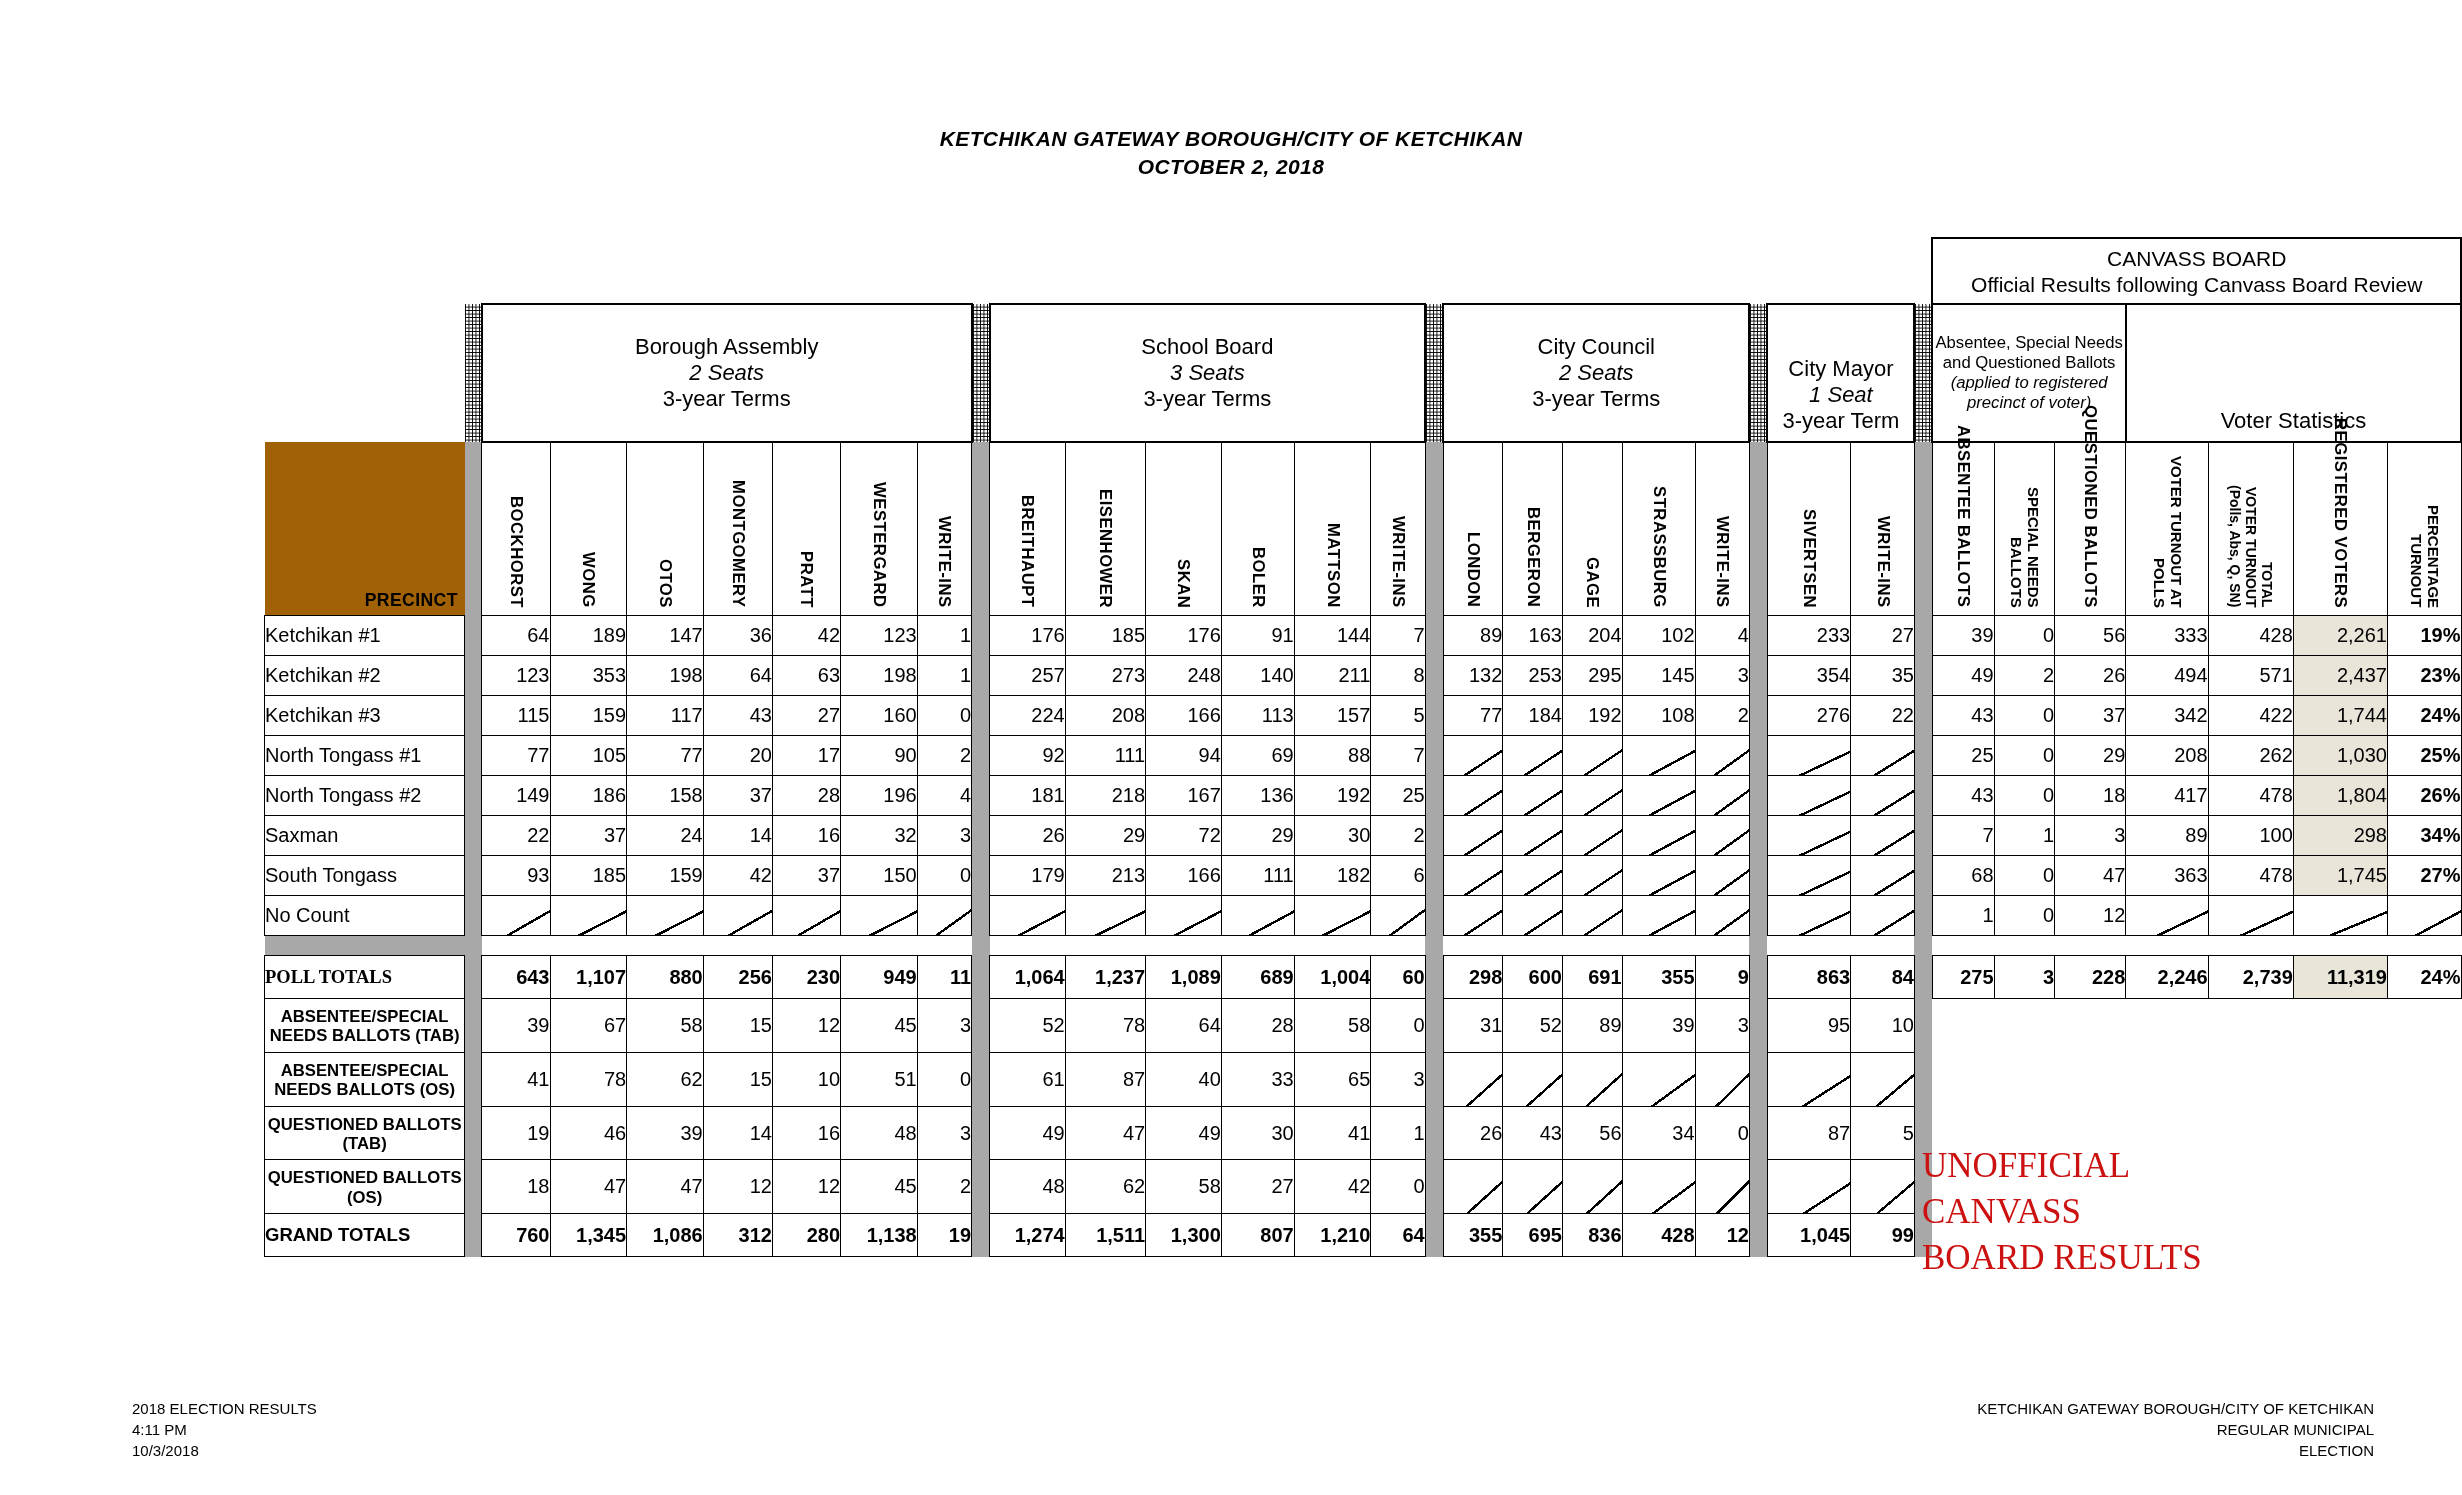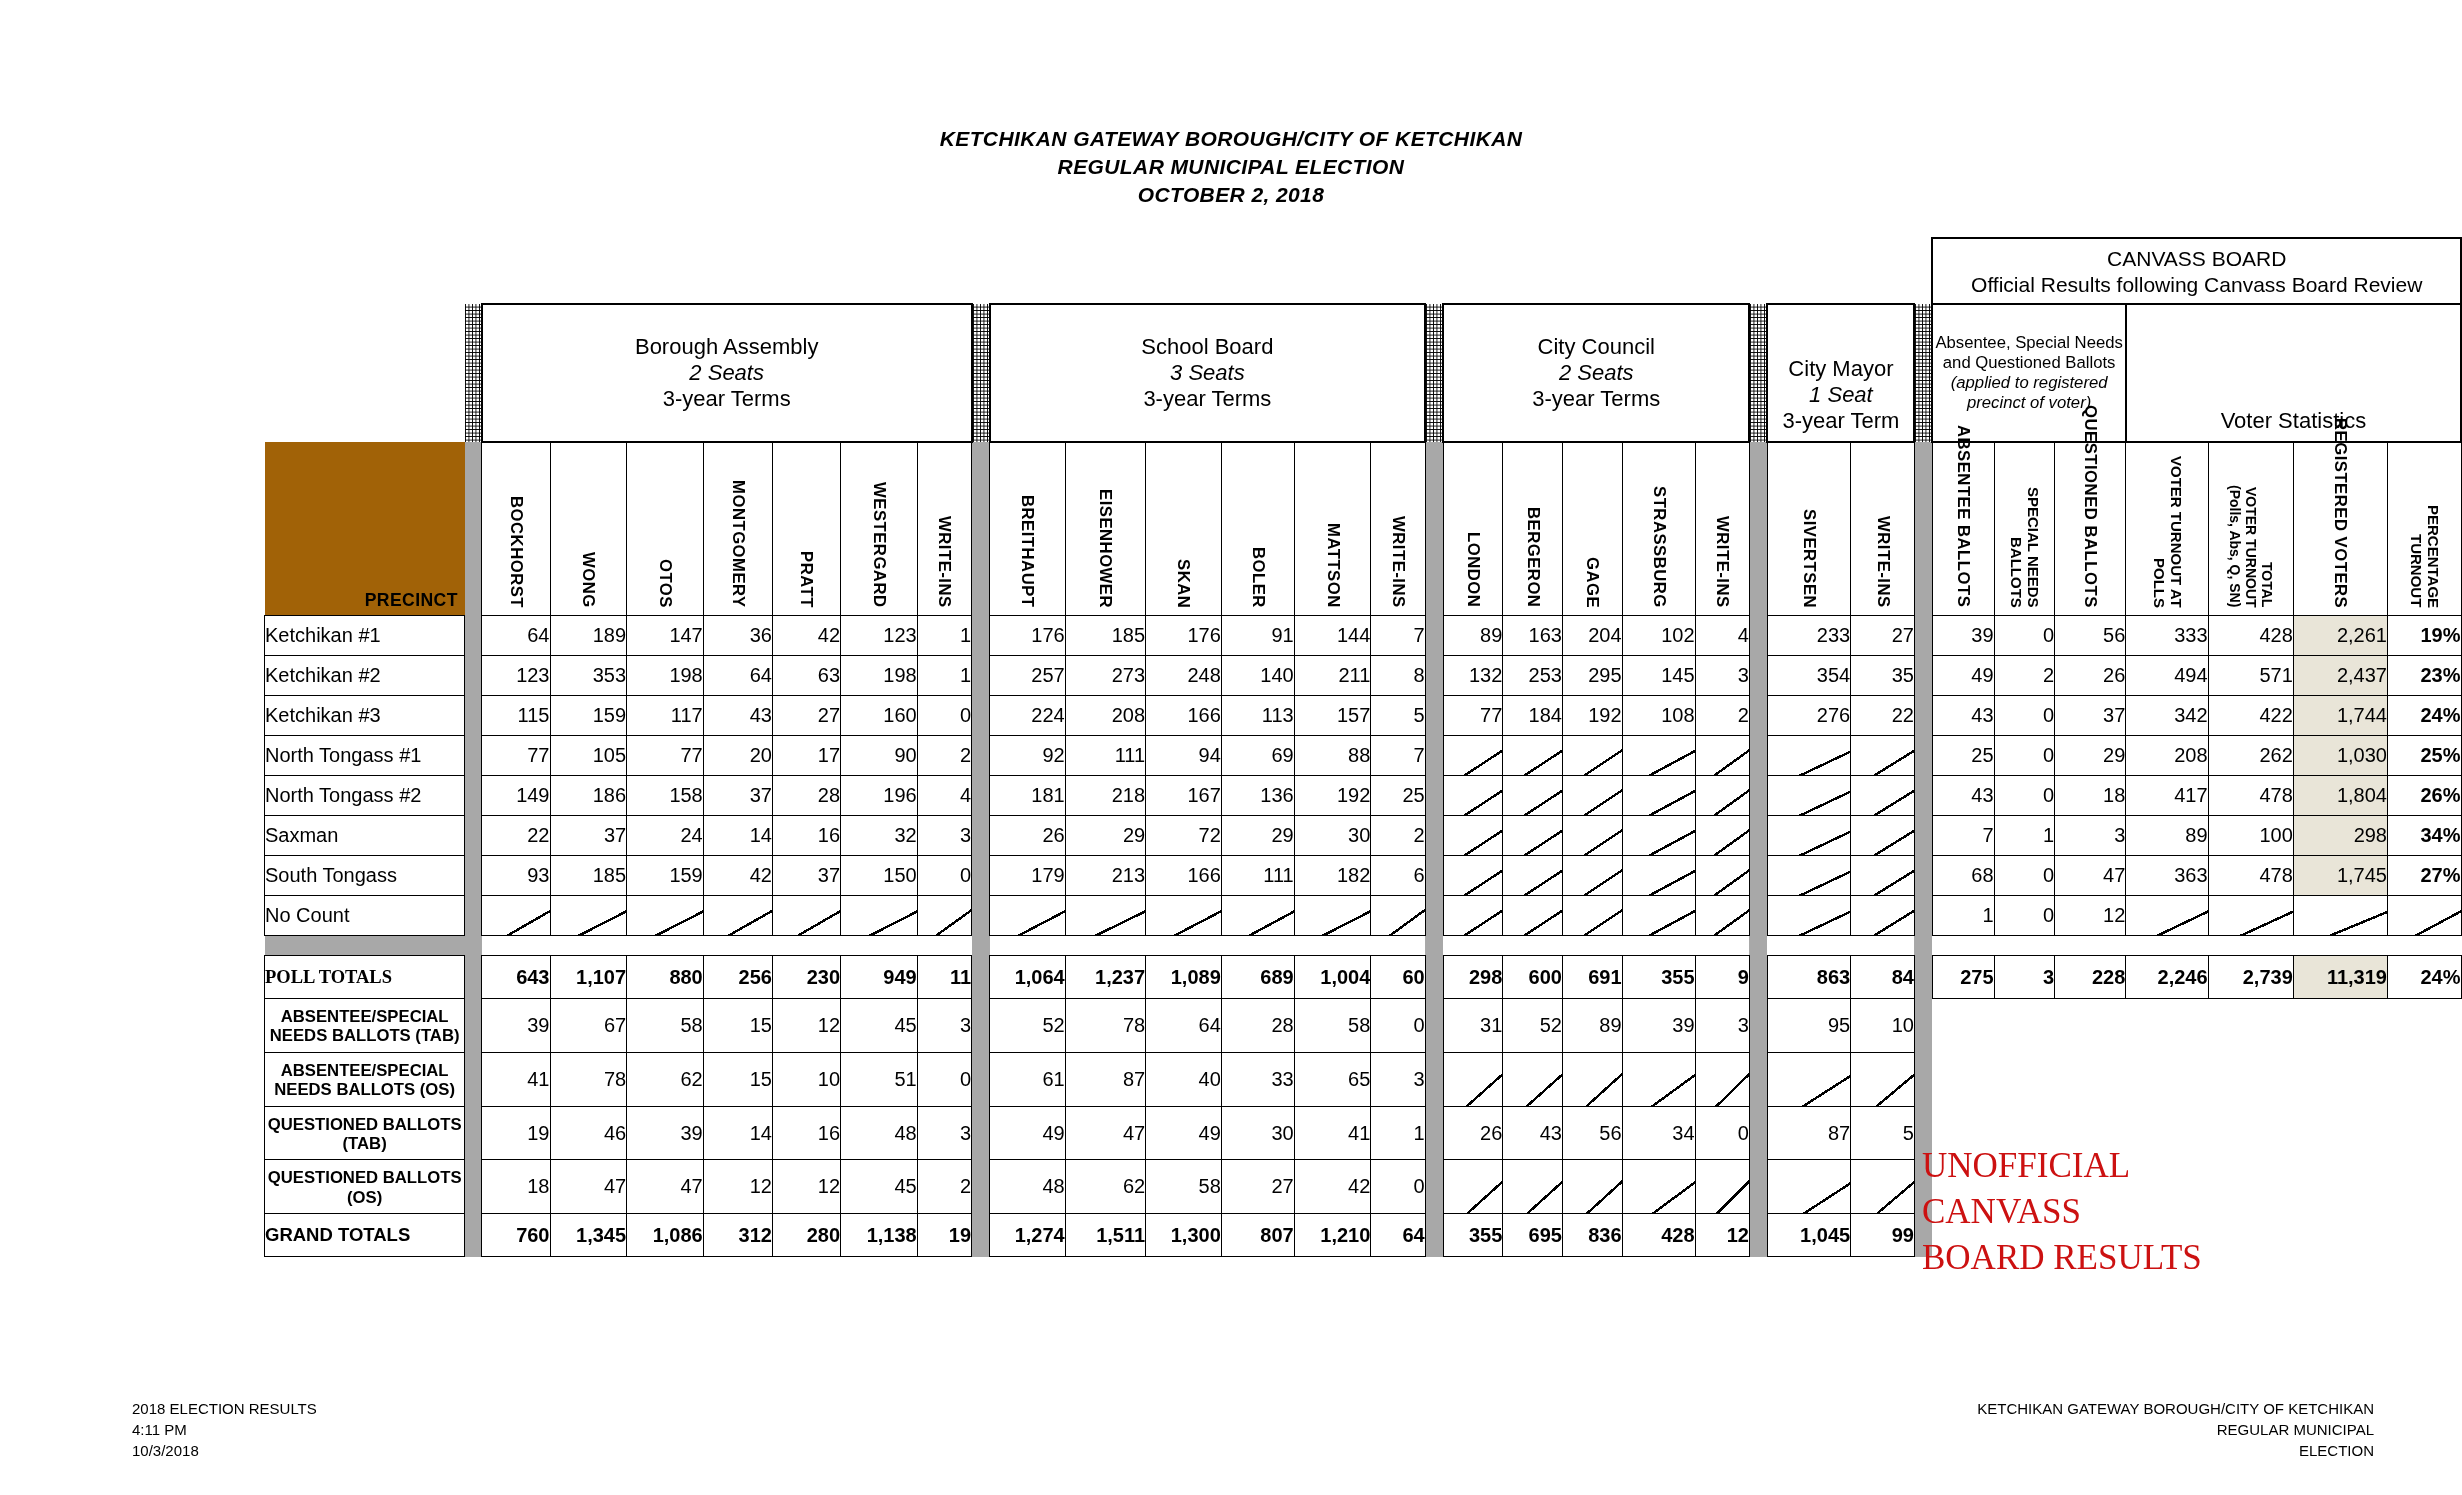--- a/index.html
+++ b/index.html
@@ -83,21 +83,20 @@
   #foot-center{position:absolute;left:0;top:1520px;width:2462px;text-align:center;
      font-style:italic;font-weight:normal;font-size:19.3px;}
   #foot-right{position:absolute;right:88px;top:1398px;text-align:right;
      font-size:15px;line-height:21px;}
 </style>
 </head>
 <body>
 
 <div id="title-block">
   <div>KETCHIKAN GATEWAY BOROUGH/CITY OF KETCHIKAN</div>
-  <div>REGULAR MUNICIPAL ELECTION</div>
   <div>OCTOBER 2, 2018</div>
 </div>
 
 <div id="sheet">
   <table class="grid" id="maintable">
       <tbody>
         <tr>
           <td style="width:201px;border:none;background:#fff;"></td>
           <td class="blank" style="width:16px;"></td>
           <td class="blank" colspan="7" style="width:494px;"></td>

